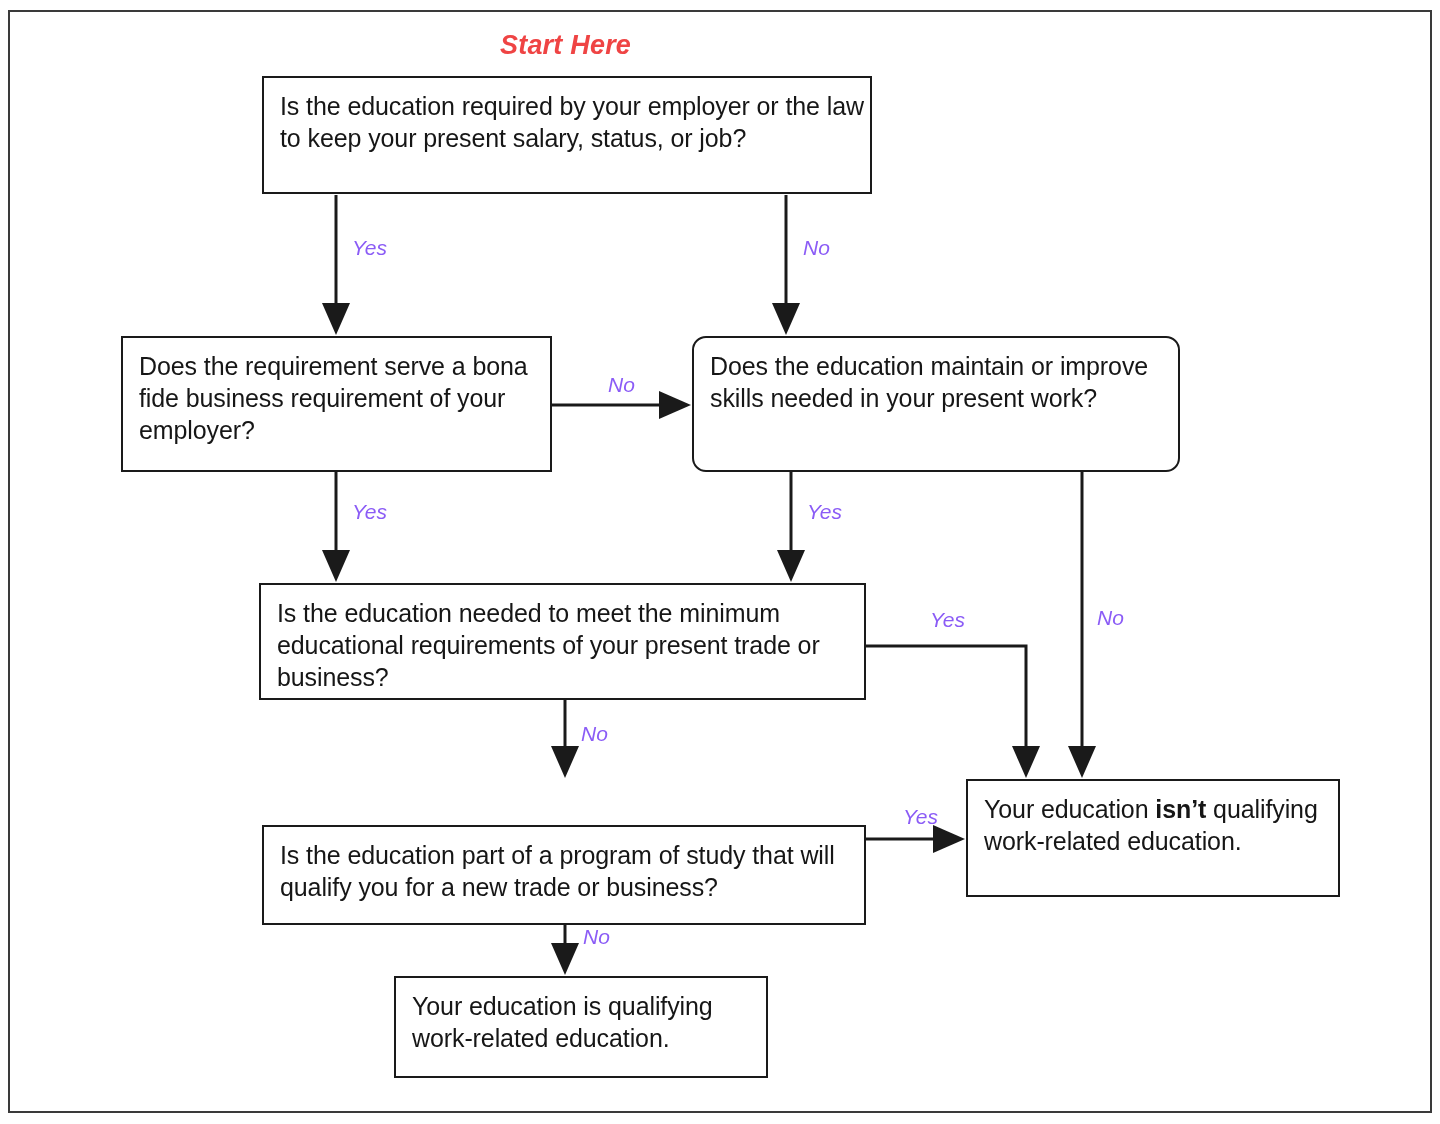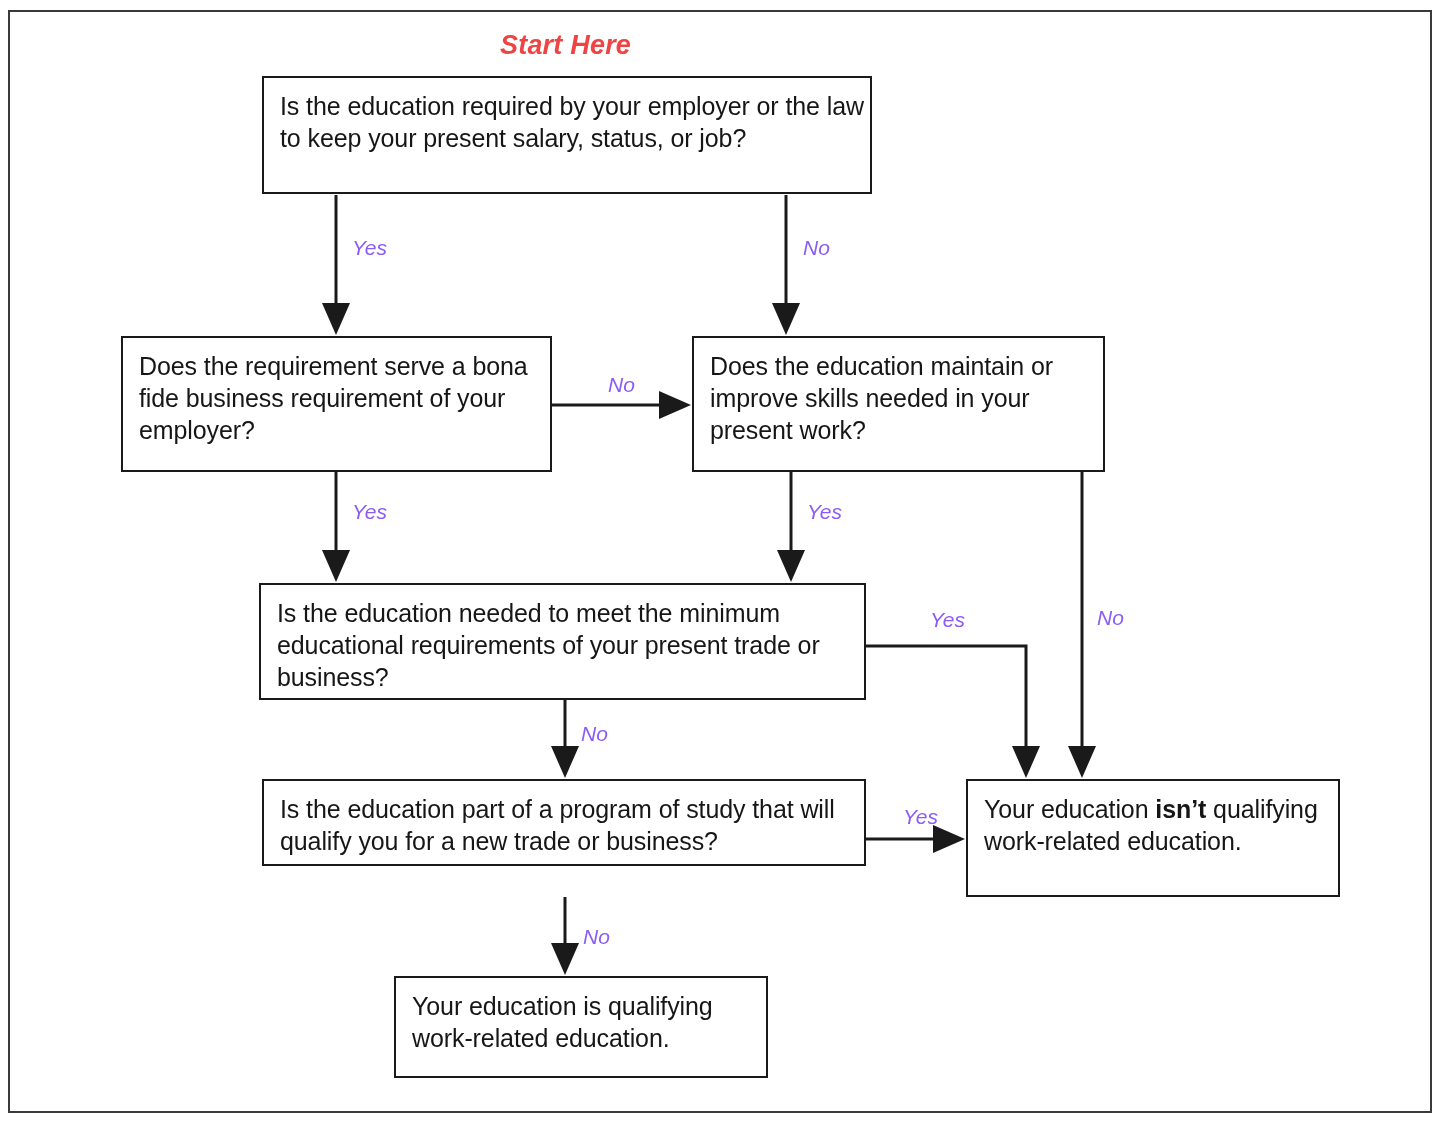--- a/index.html
+++ b/index.html
@@ -134,25 +134,25 @@
       <polygon class="head" points="565,975 551,943 579,943"></polygon>
     </g>
   </svg>
 
   <div class="start-label" style="left:500px; top:30px;">Start Here</div>
 
   <div class="node" style="left:262px; top:76px; width:610px; height:118px;">Is the education required by your employer or the law to keep your present salary, status, or job?</div>
 
   <div class="node" style="left:121px; top:336px; width:431px; height:136px;">Does the requirement serve a bona fide business requirement of your employer?</div>
 
-  <div class="node" style="left:692px; top:336px; width:413px; height:136px;">Does the education maintain or improve skills needed in your present work?</div>
+  <div class="node" style="left:692px; top:336px; width:488px; height:136px;border-radius:14px;">Does the education maintain or improve skills needed in your present work?</div>
 
   <div class="node" style="left:259px; top:583px; width:607px; height:117px;">Is the education needed to meet the minimum educational requirements of your present trade or business?</div>
 
-  <div class="node" style="left:262px; top:779px; width:604px; height:87px;">Is the education part of a program of study that will qualify you for a new trade or business?</div>
+  <div class="node" style="left:262px; top:825px; width:604px; height:100px;">Is the education part of a program of study that will qualify you for a new trade or business?</div>
 
   <div class="node" style="left:966px; top:779px; width:374px; height:118px;"><span>Your education </span><b>isn’t</b><span> qualifying work-related education.</span></div>
 
   <div class="node" style="left:378px; top:976px; width:374px; height:102px;margin-left:16px;">Your education is qualifying work-related education.</div>
 
   <div class="edge-label" style="left:352px; top:236px;">Yes</div>
 
   <div class="edge-label" style="left:803px; top:236px;">No</div>
 
   <div class="edge-label" style="left:608px; top:373px;">No</div>

